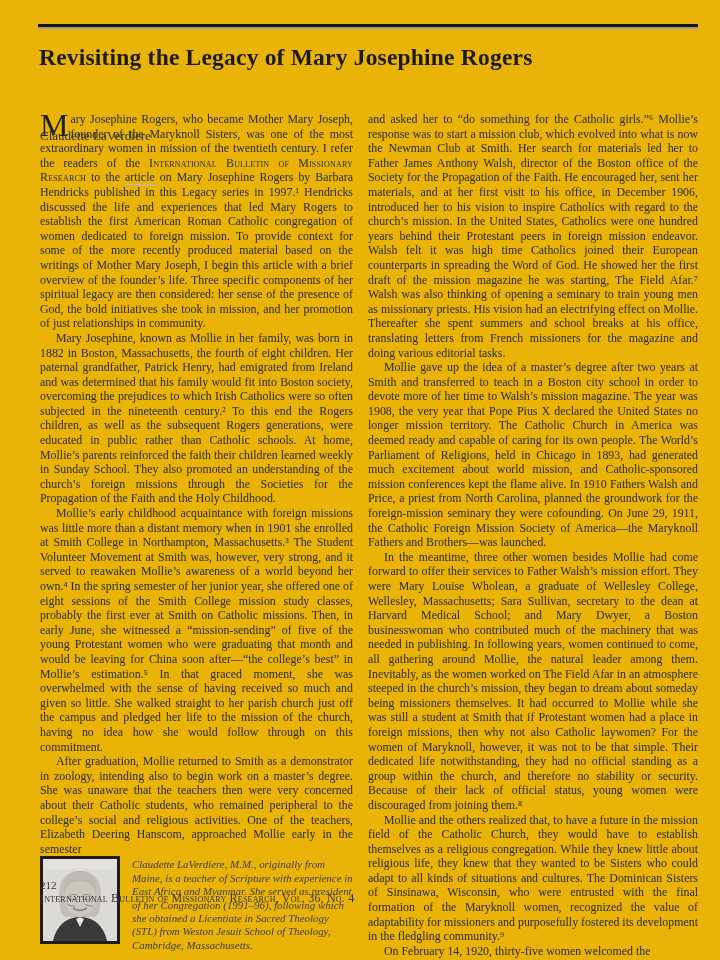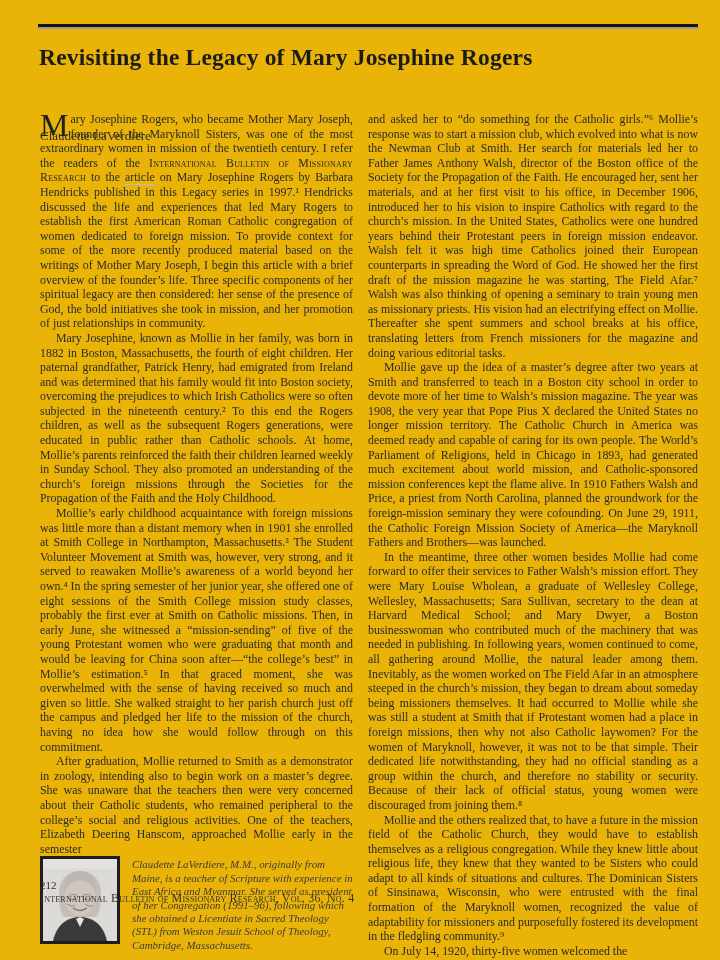--- a/index.html
+++ b/index.html
@@ -110,21 +110,21 @@
 
         </div>
       </div>
     </div>
 
     <div class="col right">
       <p><span>and asked her to “do something for the Catholic girls.”⁶ Mollie’s response was to start a mission club, which evolved into what is now the Newman Club at Smith. Her search for materials led her to Father James Anthony Walsh, director of the Boston office of the Society for the Propagation of the Faith. He encouraged her, sent her materials, and at her first visit to his office, in December 1906, introduced her to his vision to inspire Catholics with regard to the church’s mission. In the United States, Catholics were one hundred years behind their Protestant peers in foreign mission endeavor. Walsh felt it was high time Catholics joined their European counterparts in spreading the Word of God. He showed her the first draft of the mission magazine he was starting, </span><span class="it">The Field Afar</span><span>.⁷ Walsh was also thinking of opening a seminary to train young men as missionary priests. His vision had an electrifying effect on Mollie. Thereafter she spent summers and school breaks at his office, translating letters from French missioners for the magazine and doing various editorial tasks.</span></p>
       <p class="indent"><span>Mollie gave up the idea of a master’s degree after two years at Smith and transferred to teach in a Boston city school in order to devote more of her time to Walsh’s mission magazine. The year was 1908, the very year that Pope Pius X declared the United States no longer mission territory. The Catholic Church in America was deemed ready and capable of caring for its own people. The World’s Parliament of Religions, held in Chicago in 1893, had generated much excitement about world mission, and Catholic-sponsored mission conferences kept the flame alive. In 1910 Fathers Walsh and Price, a priest from North Carolina, planned the groundwork for the foreign-mission seminary they were cofounding. On June 29, 1911, the Catholic Foreign Mission Society of America—the Maryknoll Fathers and Brothers—was launched.</span></p>
       <p class="indent"><span>In the meantime, three other women besides Mollie had come forward to offer their services to Father Walsh’s mission effort. They were Mary Louise Wholean, a graduate of Wellesley College, Wellesley, Massachusetts; Sara Sullivan, secretary to the dean at Harvard Medical School; and Mary Dwyer, a Boston businesswoman who contributed much of the machinery that was needed in publishing. In following years, women continued to come, all gathering around Mollie, the natural leader among them. Inevitably, as the women worked on </span><span class="it">The Field Afar</span><span> in an atmosphere steeped in the church’s mission, they began to dream about someday being missioners themselves. It had occurred to Mollie while she was still a student at Smith that if Protestant women had a place in foreign missions, then why not also Catholic laywomen? For the women of Maryknoll, however, it was not to be that simple. Their dedicated life notwithstanding, they had no official standing as a group within the church, and therefore no stability or security. Because of their lack of official status, young women were discouraged from joining them.⁸</span></p>
       <p class="indent"><span>Mollie and the others realized that, to have a future in the mission field of the Catholic Church, they would have to establish themselves as a religious congregation. While they knew little about religious life, they knew that they wanted to be Sisters who could adapt to all kinds of situations and cultures. The Dominican Sisters of Sinsinawa, Wisconsin, who were entrusted with the final formation of the Maryknoll women, recognized the value of adaptability for missioners and purposefully fostered its development in the fledgling community.⁹</span></p>
-      <p class="indent"><span>On July 14, 1920, thirty-five women welcomed the</span></p>
+      <p class="indent"><span>On February 14, 1920, thirty-five women welcomed the</span></p>
     </div>
 
   </div>
 
   <div class="footer">
     <span>212</span>
     <span class="journal-cite">International Bulletin of Missionary Research, Vol. 36, No. 4</span>
   </div>
 
 </div>

